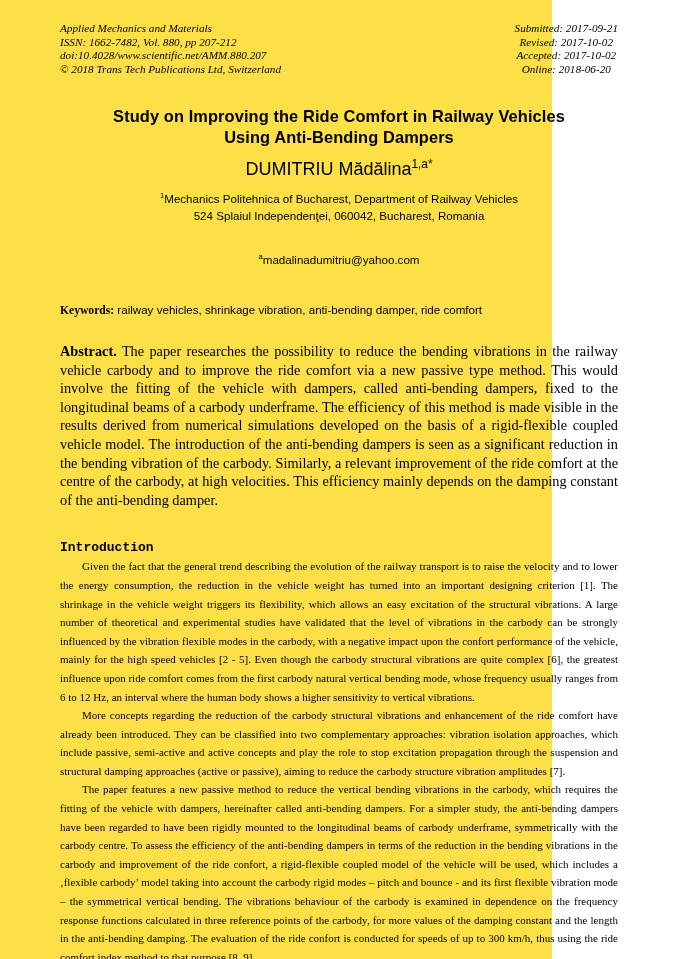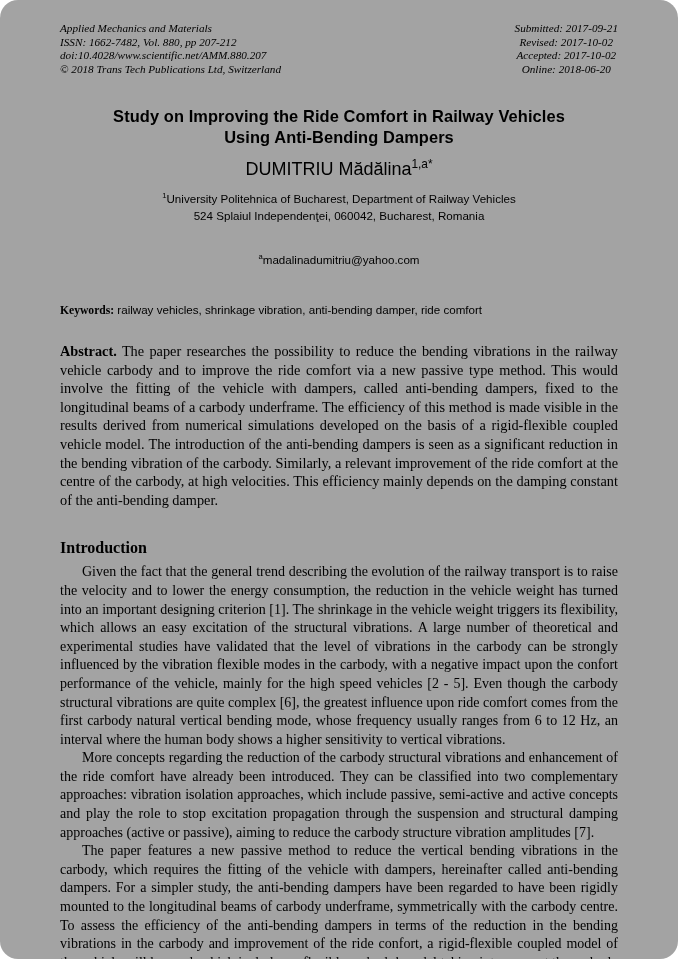--- a/index.html
+++ b/index.html
@@ -11,24 +11,23 @@
     width: 678px;
     height: 959px;
     position: relative;
     font-family: "Liberation Serif", serif;
     color: #000000;
     overflow: hidden;
   }
   .page {
     position: absolute;
     left: 0; top: 0;
-    width: 678px;
+    width: 552px;
     height: 959px;
-    background: #a3a3a3;
-    border-radius: 18px;
+    background: #fde047;
   }
   .content {
     position: absolute;
     left: 60px;
     top: 22px;
     width: 558px;
   }
 
   
   .journal-header {
@@ -100,32 +99,32 @@
     font-family: "Liberation Serif", serif;
     font-size: 14.3px;
     line-height: 18.6px;
     text-align: justify;
     margin-top: 23px;
   }
   .abstract .ab-label { font-weight: bold; }
 
   
   .section-heading {
-    font-family: Liberation Serif, serif;
+    font-family: Liberation Mono, monospace;
     font-weight: bold;
-    font-size: 16px;
+    font-size: 13px;
     line-height: 18px;
     margin-top: 30px;
-    margin-bottom: 6px;
+    margin-bottom: 0;
   }
 
   
   .body-par {
     font-family: "Liberation Serif", serif;
-    font-size: 14px;
+    font-size: 11px;
     line-height: 18.6px;
     text-align: justify;
     text-indent: 22px;
     margin: 0;
   }
 </style>
 </head>
 <body>
 
 <div class="page">
@@ -146,21 +145,21 @@
       </div>
     </div>
 
     <h1 class="title">Study on Improving the Ride Comfort in Railway Vehicles Using Anti-Bending Dampers</h1>
 
     <div class="author">
       <span>DUMITRIU Mădălina</span><sup>1,a*</sup>
     </div>
 
     <div class="affiliation">
-      <sup>1</sup><span>University Politehnica of Bucharest, Department of Railway Vehicles</span><br>
+      <sup>1</sup><span>Mechanics Politehnica of Bucharest, Department of Railway Vehicles</span><br>
       <span>524 Splaiul Independenţei, 060042, Bucharest, Romania</span>
     </div>
 
     <div class="email">
       <sup>a</sup><span>madalinadumitriu@yahoo.com</span>
     </div>
 
     <div class="keywords">
       <span class="kw-label">Keywords:</span>
       <span>railway vehicles, shrinkage vibration, anti-bending damper, ride comfort</span>

